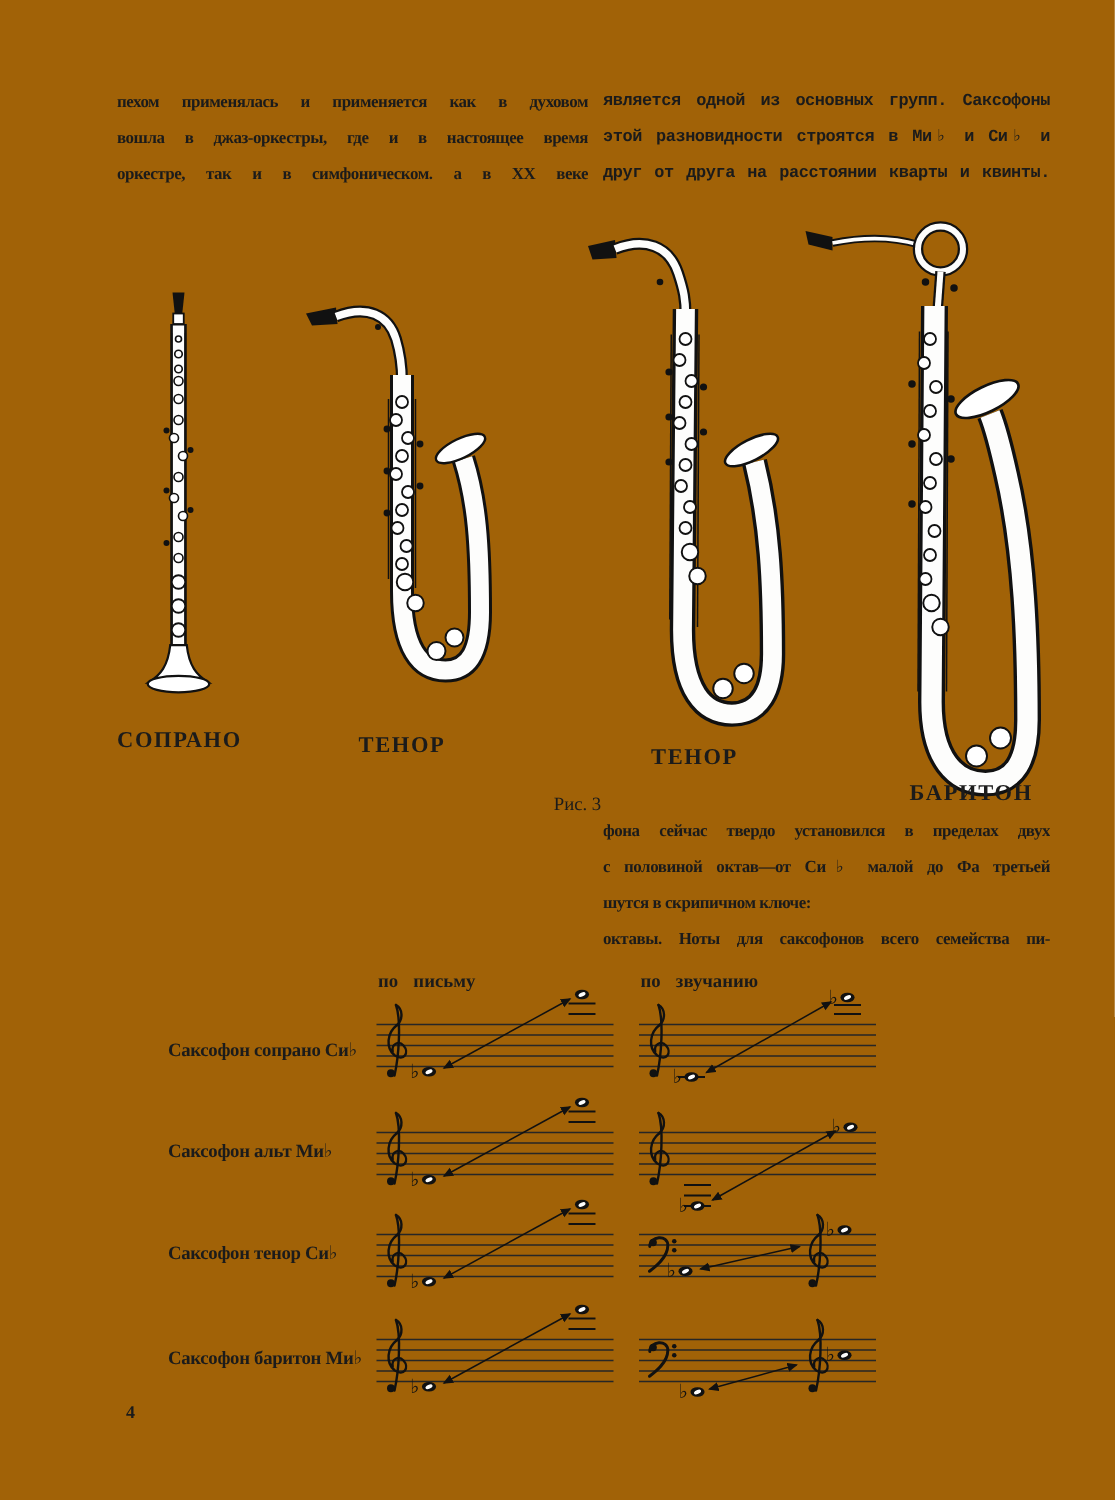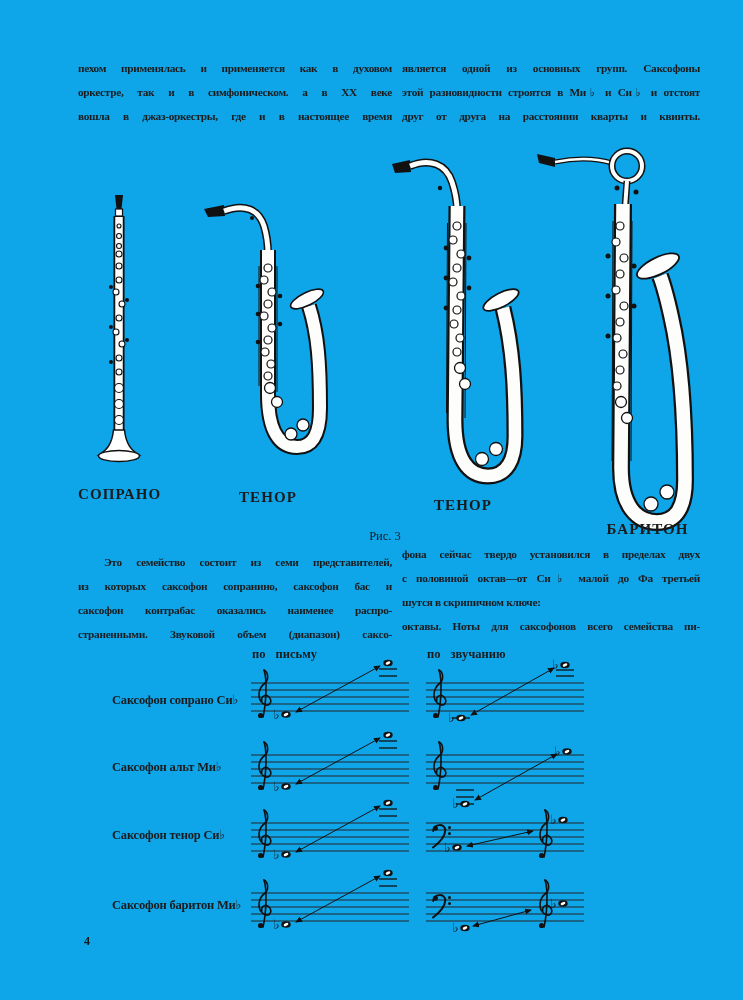--- a/index.html
+++ b/index.html
@@ -2,21 +2,21 @@
 <html><head>
 <meta charset="utf-8">
 <style>
   html,body{margin:0;padding:0;}
   body{
     width:743px;height:1000px;position:relative;
     background:#ffffff;
     font-family:"Liberation Serif","DejaVu Serif","DejaVu Sans",serif;
     color:#1b1b1b;
   }
-  .page{position:absolute;inset:0;background:#0ea5e9;overflow:hidden;}
+  .page{position:absolute;inset:0;background:#a16207;overflow:hidden;}
 
   
   .tcol{
     position:absolute;
     font-weight:bold;
     font-size:11.3px;
     letter-spacing:-0.3px;
     line-height:24px;
     overflow:hidden;
   }
@@ -58,24 +58,24 @@
     font-weight:bold;font-size:12px;
   }
 </style>
 </head>
 <body>
 
 <div class="page">
 
   <div class="tcol" style="left:78px;top:56px;width:314px;">
       <div class="tline">пехом применялась и применяется как в духовом</div>
+      <div class="tline">вошла в джаз-оркестры, где и в настоящее время</div>
       <div class="tline">оркестре, так и в симфоническом. а в ХХ веке</div>
-      <div class="tline">вошла в джаз-оркестры, где и в настоящее время</div>
     </div>
-  <div class="tcol" style="left:402px;top:56px;width:298px;">
+  <div class="tcol" style="left:402px;top:56px;width:298px;font-family:Liberation Mono, monospace;">
       <div class="tline">является одной из основных групп. Саксофоны</div>
       <div class="tline">этой разновидности строятся в Ми♭ и Си♭ и отстоят</div>
       <div class="tline">друг от друга на расстоянии кварты и квинты.</div>
     </div>
 
   <div class="sax-fig" style="left:78px;top:192px;">
     <svg width="82" height="282" viewBox="0 0 82 282">
       <path d="M37,3 L45,3 L43.5,17 L38.5,17 Z" fill="#111"></path>
       <rect x="37.5" y="17" width="7" height="7" fill="#fff" stroke="#111" stroke-width="1.2"></rect>
       <line x1="41" y1="24" x2="41" y2="240" stroke="#111" stroke-width="11"></line>
@@ -214,26 +214,20 @@
     </svg>
   </div>
 
   <div class="sax-label" style="left:78px;top:486px;width:82px;">СОПРАНО</div>
   <div class="sax-label" style="left:228px;top:489px;width:80px;">ТЕНОР</div>
   <div class="sax-label" style="left:423px;top:497px;width:80px;">ТЕНОР</div>
   <div class="sax-label" style="left:605px;top:521px;width:85px;">БАРИТОН</div>
 
   <div class="fig-caption" style="left:340px;top:529px;width:90px;">Рис. 3</div>
 
-  <div class="tcol indent-first" style="left:78px;top:550px;width:314px;">
-      <div class="tline">Это семейство состоит из семи представителей,</div>
-      <div class="tline">из которых саксофон сопранино, саксофон бас и</div>
-      <div class="tline">саксофон контрабас оказались наименее распро-</div>
-      <div class="tline">страненными. Звуковой объем (диапазон) саксо-</div>
-    </div>
   <div class="tcol" style="left:402px;top:542px;width:298px;">
       <div class="tline">фона сейчас твердо установился в пределах двух</div>
       <div class="tline">с половиной октав—от Си♭ малой до Фа третьей</div>
       <div class="tline short-last">шутся в скрипичном ключе:</div>
       <div class="tline">октавы. Ноты для саксофонов всего семейства пи-</div>
     </div>
 
   <div class="staff-header" style="left:252px;top:647px;width:160px;">по письму</div>
   <div class="staff-header" style="left:427px;top:647px;width:160px;">по звучанию</div>
 

